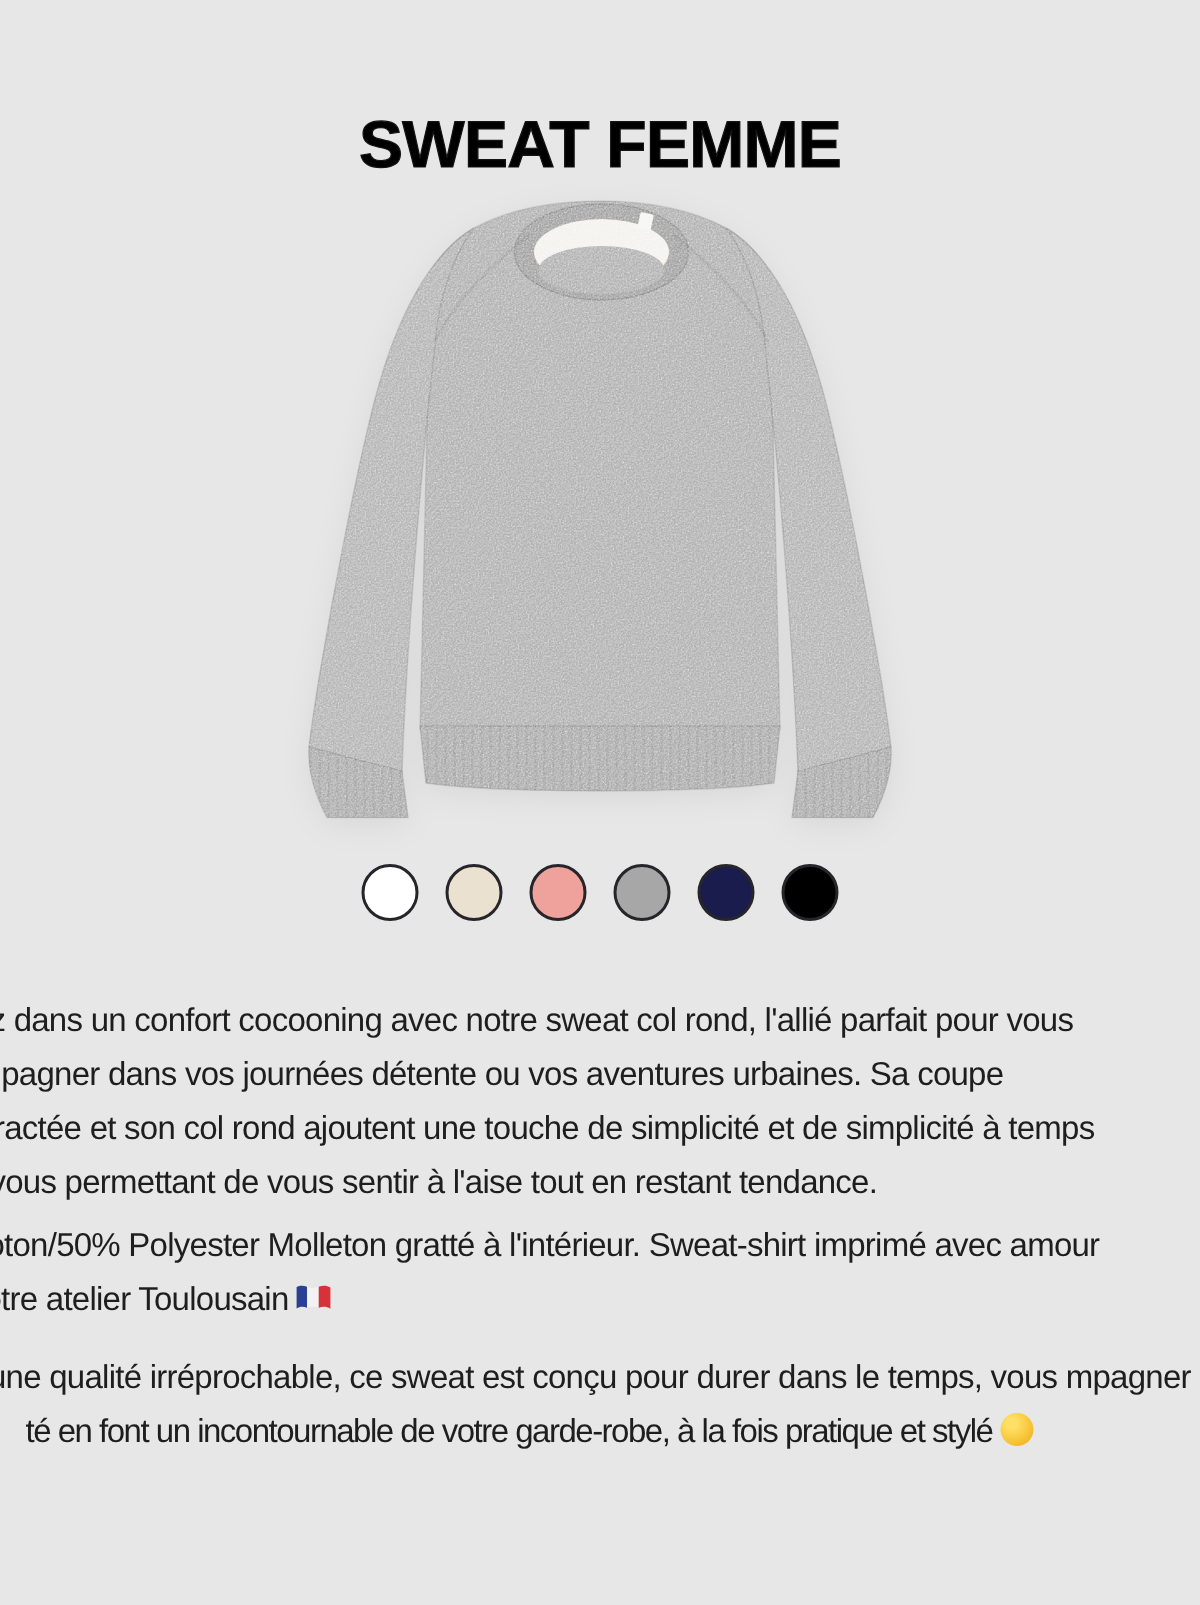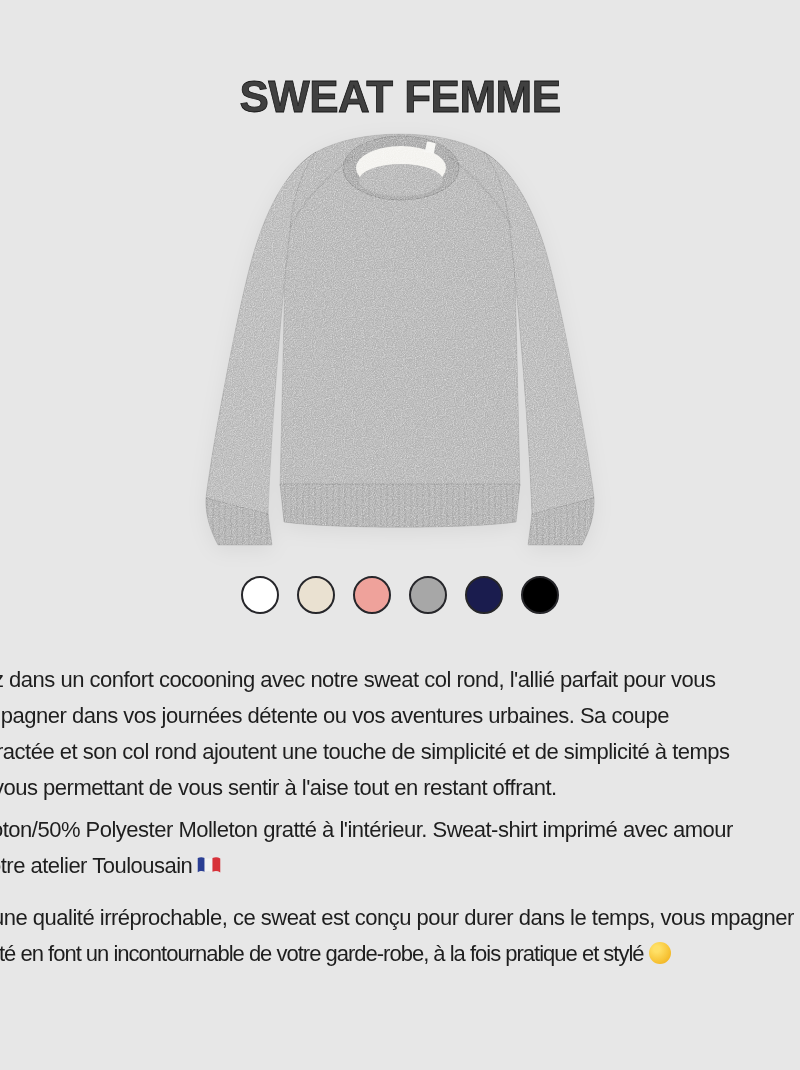--- a/index.html
+++ b/index.html
@@ -6,21 +6,21 @@
   body{
     width:800px;height:1070px;overflow:hidden;position:relative;
     background:#e7e7e7;
     font-family:"Liberation Sans", sans-serif;
   }
   
   .title{
     position:absolute;top:44px;left:0;right:0;
     text-align:center;
     font-size:44px;line-height:48px;font-weight:700;
-    letter-spacing:-0.5px;color:#404040;
+    letter-spacing:-0.5px;color:#000000;
     -webkit-text-stroke:0.8px #141414;
   }
   
   .photo{
     position:absolute;left:168px;top:116px;width:464px;height:436px;
     filter:drop-shadow(0 5px 10px rgba(0,0,0,0.06));
   }
   
   .swatches{
     position:absolute;top:576px;left:0;right:0;
@@ -36,21 +36,21 @@
   #p1{top:662px;} #p2{top:812px;} #p3{top:900px;}
   .line{
     height:36px;line-height:36px;white-space:nowrap;
     font-size:22px;letter-spacing:-0.5px;color:#1e1e1e;
   }
   .line .b{font-weight:400;}
   
   .o4{margin-left:-4px;} .o7{margin-left:-7px;} .o8{margin-left:-8px;}
   .o9{margin-left:-9px;} .o11{margin-left:-11px;} .o17{margin-left:-17px;}
   .o1{margin-left:-1px;}
-  .tight{letter-spacing:-1px;}
+  .tight{letter-spacing:-1px;padding-left:18px;}
   
   .flag{display:inline-block;vertical-align:-2px;margin-left:4px;}
   .emoji{
     display:inline-block;width:22px;height:22px;border-radius:50%;
     background:radial-gradient(circle at 35% 32%, #ffe066 15%, #f7c437 60%, #eda714);
     vertical-align:-3px;margin-left:5px;
   }
 </style>
 </head>
 <body>
@@ -123,21 +123,21 @@
   <div class="line o7">
     <span>z dans un </span><span class="b">confort cocooning</span><span> avec notre sweat col rond, l'allié parfait pour vous</span>
   </div>
   <div class="line o17">
     <span>mpagner dans vos journées détente ou vos aventures urbaines. Sa coupe</span>
   </div>
   <div class="line o4">
     <span>ractée et son col rond ajoutent une </span><span class="b">touche de simplicité et de simplicité</span><span> à temps</span>
   </div>
   <div class="line o7">
-    <span>vous permettant de vous sentir à l'aise tout en restant </span><span class="b">offrant.</span>
+    <span>vous permettant de vous sentir à l'aise tout en restant </span><span class="b">tendance.</span>
   </div>
 </div>
 
 <div class="para" id="p2">
   <div class="line o9">
     <span class="b">oton/50% Polyester Molleton</span><span> gratté à l'intérieur. Sweat-shirt imprimé avec amour</span>
   </div>
   <div class="line o11">
     <span>otre atelier </span><span class="b">Toulousain</span><span class="flag"><svg width="26" height="20" viewBox="0 0 30 22">
           <path d="M2,3 C4.5,1.6 7.5,1.8 10,2.8 L10,18.8 C7.5,17.8 4.5,17.6 2,19.5 Z" fill="#2b3f94"></path>

